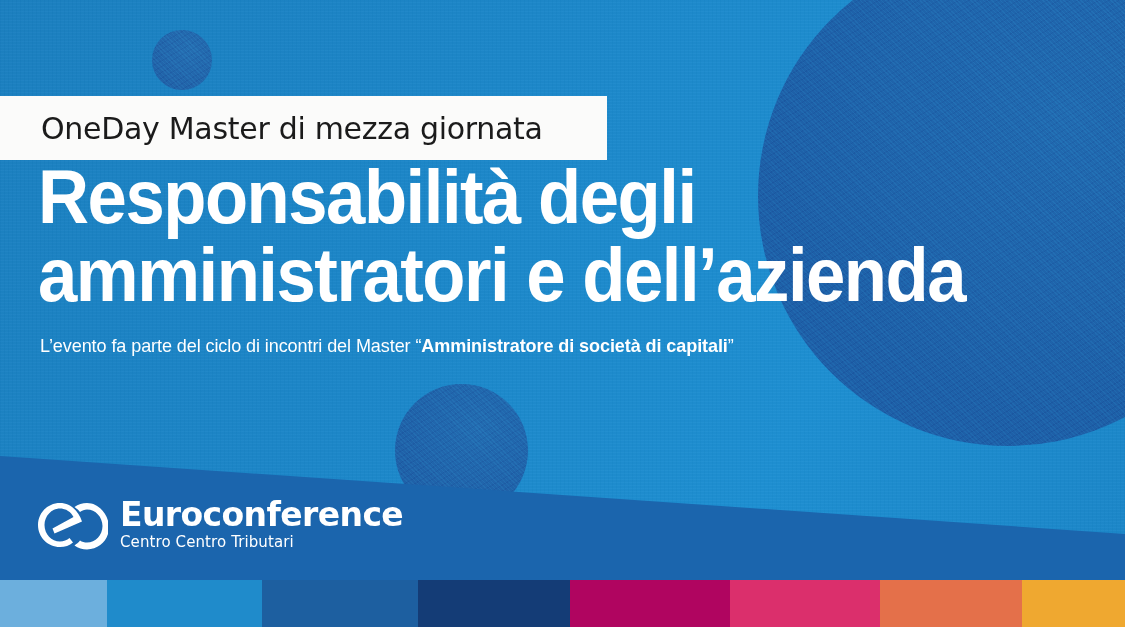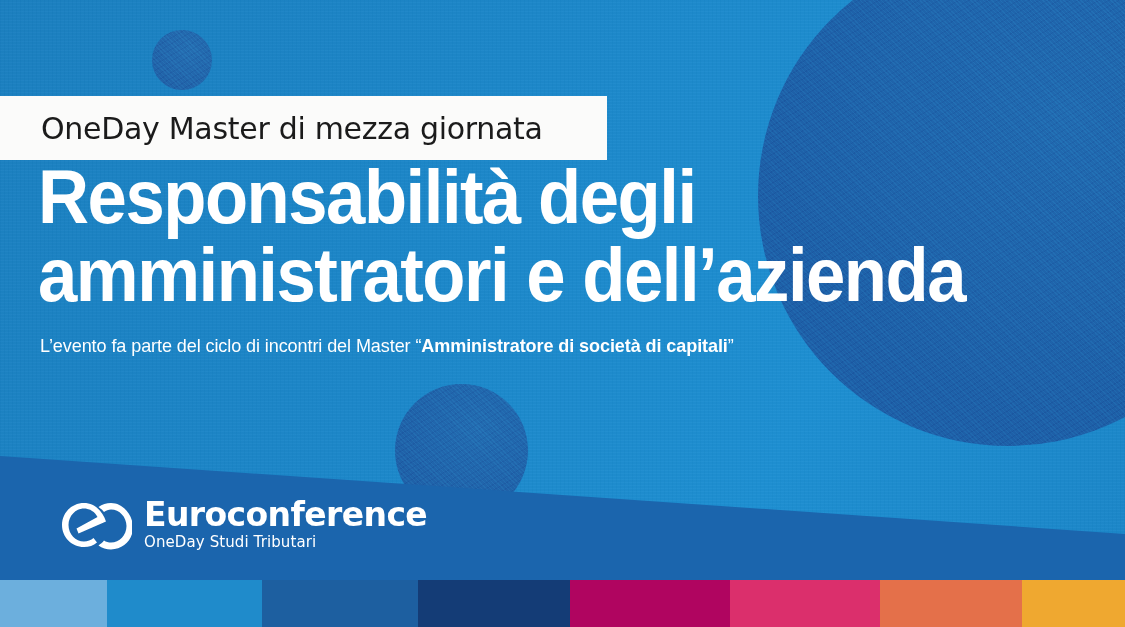--- a/index.html
+++ b/index.html
@@ -135,21 +135,21 @@
     letter-spacing: -0.1px;
     transform: scaleX(0.95);
     transform-origin: left top;
     white-space: nowrap;
   }
   .subtitle b { font-weight: 700; }
 
   
   .logo {
     position: absolute;
-    left: 58px;
+    left: 34px;
     top: 497px;
     display: flex;
     align-items: center;
   }
   .logo-mark {
     width: 74px;
     height: 52px;
     flex: none;
     margin-top: 2px;
   }
@@ -223,21 +223,21 @@
     <span>L’evento fa parte del ciclo di incontri del Master “</span><b>Amministratore di società di capitali</b><span>”</span>
   </div>
 
   <div class="logo">
     <svg class="logo-mark" viewBox="0 0 148 104" aria-hidden="true">
       <path fill="#ffffff" d="M52 8C27 8 8 28 8 52s19 44 44 44c10 0 19-3 26-9l-7-9c-5 4-12 7-19 7-17 0-31-15-31-33S35 19 52 19c12 0 22 7 27 17L37 59l4 10 55-24C89 23 72 8 52 8z"></path>
       <path fill="#ffffff" d="M106 8c-9 0-18 3-25 8 4 3 8 6 11 10 4-3 9-5 14-5 17 0 31 15 31 33s-14 33-31 33c-5 0-10-1-14-4-3 4-7 7-11 10 7 5 16 8 25 8 25 0 44-20 44-44S131 8 106 8z"></path>
     </svg>
     <div class="logo-words">
       <span class="logo-name">Euroconference</span>
-      <span class="logo-tagline">OneDay Studi Tributari</span>
+      <span class="logo-tagline">Centro Centro Tributari</span>
     </div>
   </div>
 
   <div class="color-bar">
       <div class="color-seg" style="background: rgb(108, 175, 221); width: 107px;"></div>
       <div class="color-seg" style="background: rgb(31, 139, 203); width: 155px;"></div>
       <div class="color-seg" style="background: rgb(29, 95, 160); width: 156px;"></div>
       <div class="color-seg" style="background: rgb(20, 60, 118); width: 152px;"></div>
       <div class="color-seg" style="background: rgb(176, 5, 96); width: 160px;"></div>
       <div class="color-seg" style="background: rgb(219, 47, 108); width: 150px;"></div>

